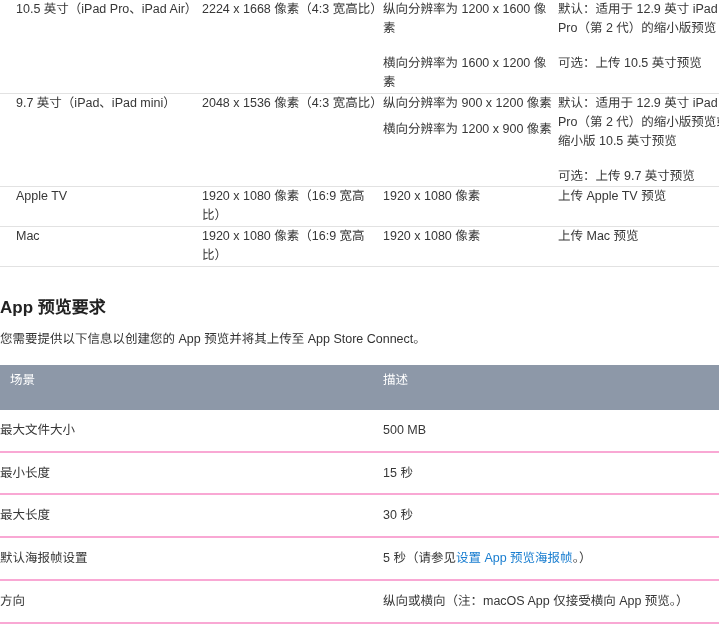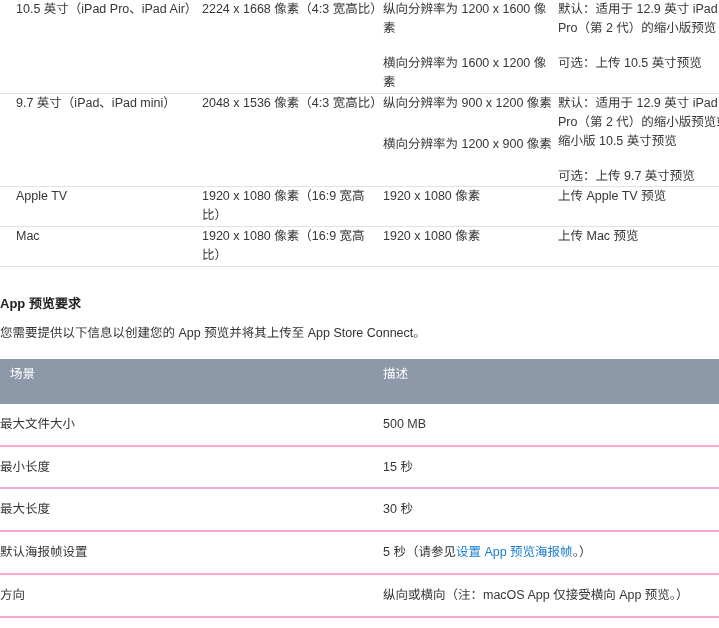--- a/index.html
+++ b/index.html
@@ -49,26 +49,26 @@
   .specs-table tr:first-child > td {
     padding-top: 0;
   }
   .specs-table td.c1 { width: 186px; padding-left: 16px; }
   .specs-table td.c2 { width: 181px; }
   .specs-table td.c3 { width: 175px; }
   .specs-table td.c4 { width: 177px; padding-right: 0; }
 
   .cell-line { display: block; }
   .cell-line + .cell-line { margin-top: 15px; }
-  .cell-line.tight + .cell-line.tight { margin-top: 22px; }
+  .cell-line.tight + .cell-line.tight { margin-top: 7px; }
 
   
   .section-head {
     margin: 26px 16px 0 0;
-    font-size: 13px;
+    font-size: 17px;
     font-weight: bold;
     color: #222222;
     letter-spacing: 0;
   }
   .section-para {
     margin: 12px 0 0 0;
     font-size: 12.5px;
     color: #333333;
     line-height: 1.5;
   }

